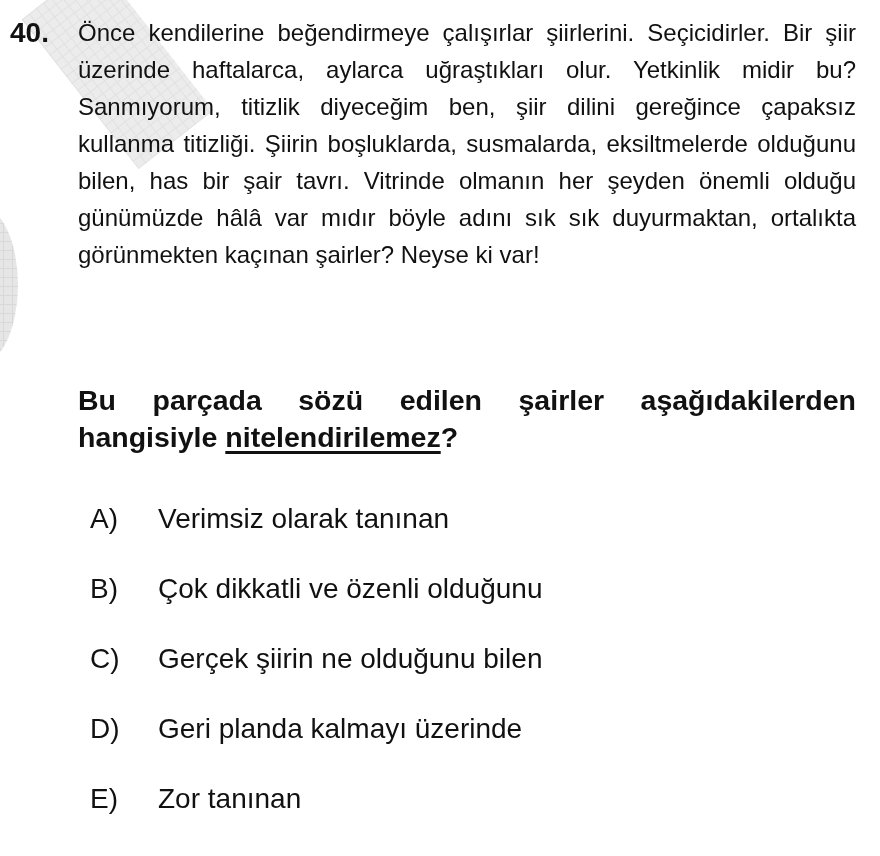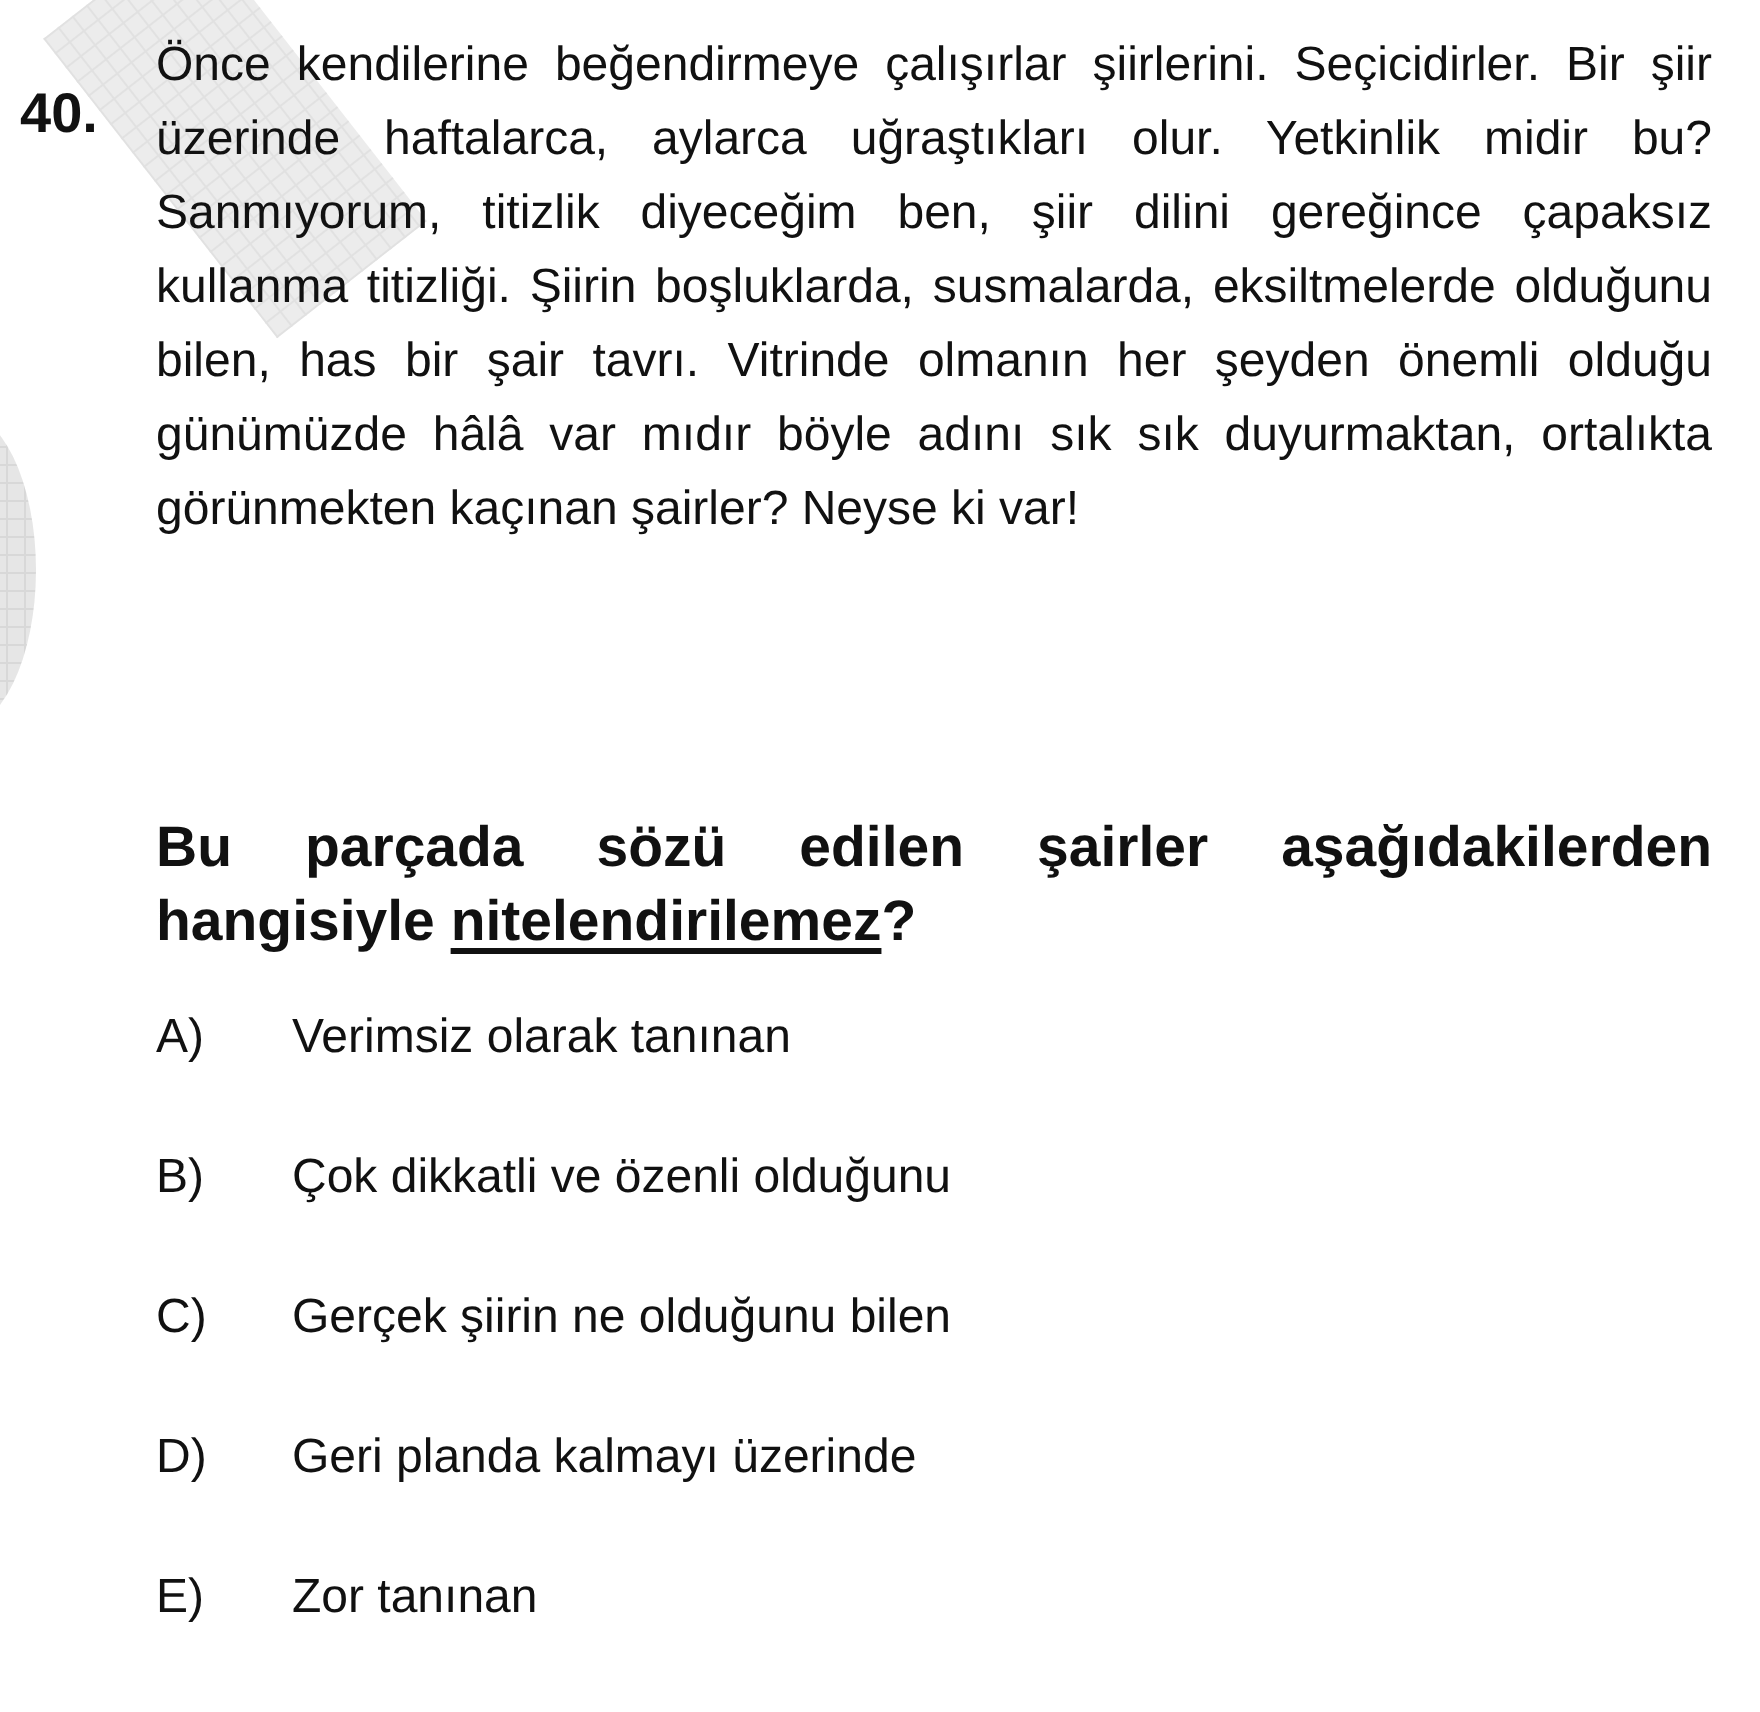--- a/index.html
+++ b/index.html
@@ -25,37 +25,37 @@
       linear-gradient(#d2d2d2 1px, transparent 1px),
       linear-gradient(90deg, #d2d2d2 1px, transparent 1px);
     background-size: 9px 9px;
     opacity: 0.85;
   }
   .question {
     position: absolute; left: 10px; top: 14px; width: 840px;
   }
   .q-number {
     position: absolute; left: 0; top: 0;
-    font-weight: bold; font-size: 28px; line-height: 37px; margin-top: 24px;
+    font-weight: bold; font-size: 28px; line-height: 37px;
   }
   .passage {
     position: absolute; left: 68px; top: 0; width: 778px;
     font-size: 24px; line-height: 37px; text-align: justify;
     text-align-last: left; hyphens: none;
   }
   .stem {
     position: absolute; left: 68px; top: 368px; width: 778px;
     font-weight: bold; font-size: 28.5px; line-height: 37px;
-    text-align: justify; text-align-last: left; margin-top: 24px;
+    text-align: justify; text-align-last: left;
   }
   .stem u { text-decoration: underline; text-decoration-thickness: 3px; text-underline-offset: 4px; }
   .options { position: absolute; left: 68px; top: 485px; }
   .option {
-    position: absolute; left: 0; height: 40px; white-space: nowrap;
-    font-size: 24px; line-height: 40px; cursor: pointer;
+    position: absolute; left: 12px; height: 40px; white-space: nowrap;
+    font-size: 28px; line-height: 40px; cursor: pointer;
   }
   .option .letter { display: inline-block; width: 68px; }
 </style>
 </head>
 <body>
 
 <div class="wm-band"></div>
 <div class="wm-circle"></div>
 
 <div class="question">

